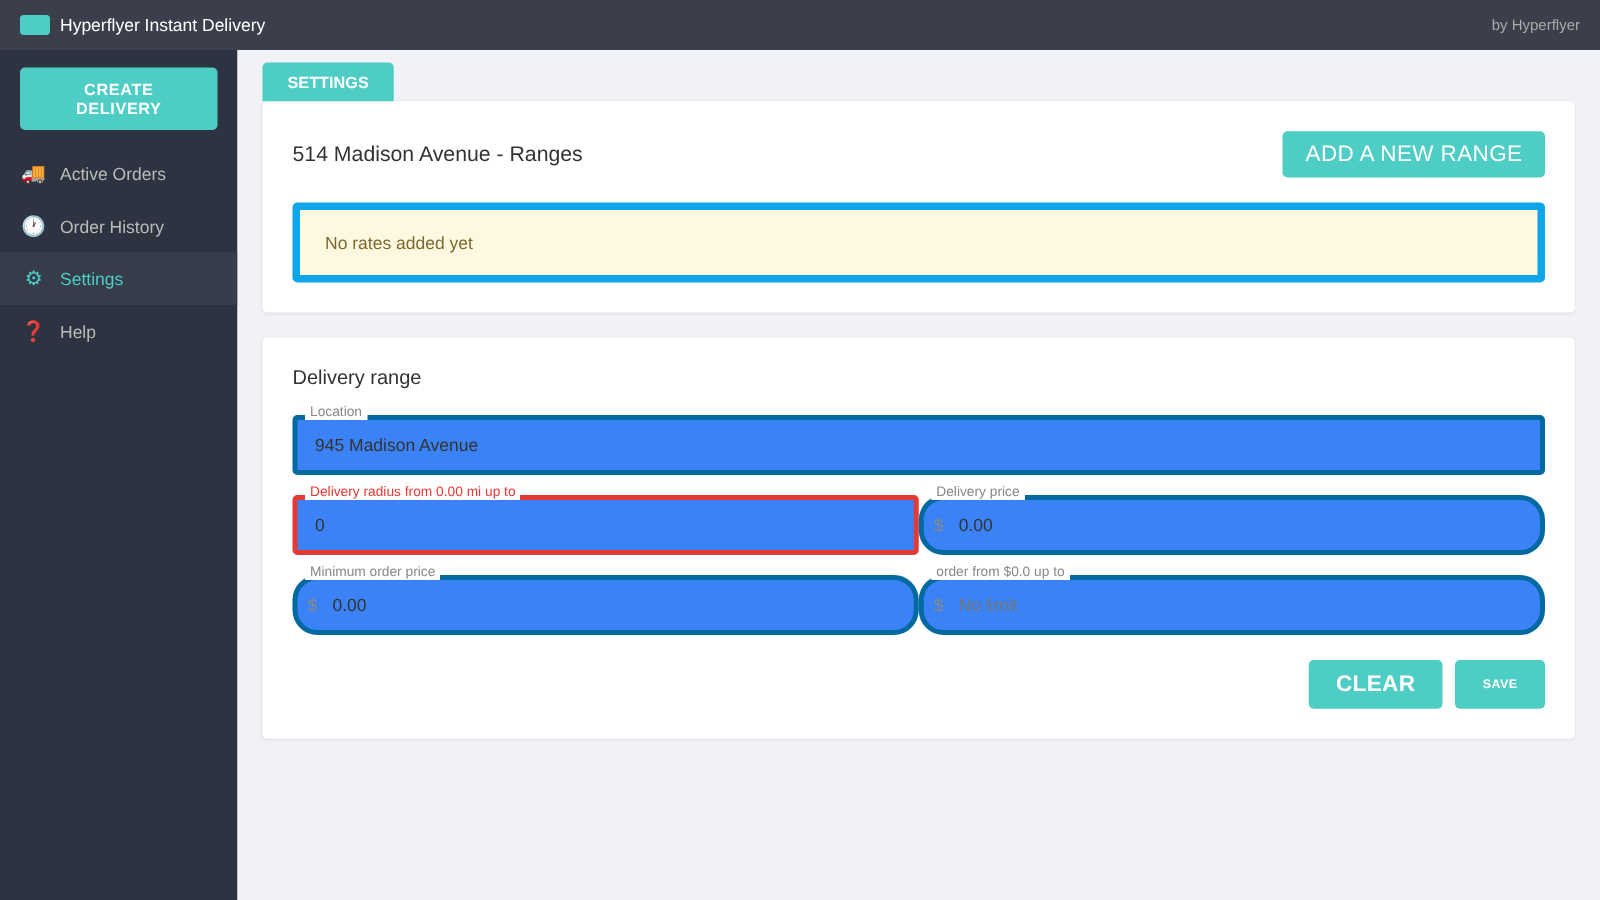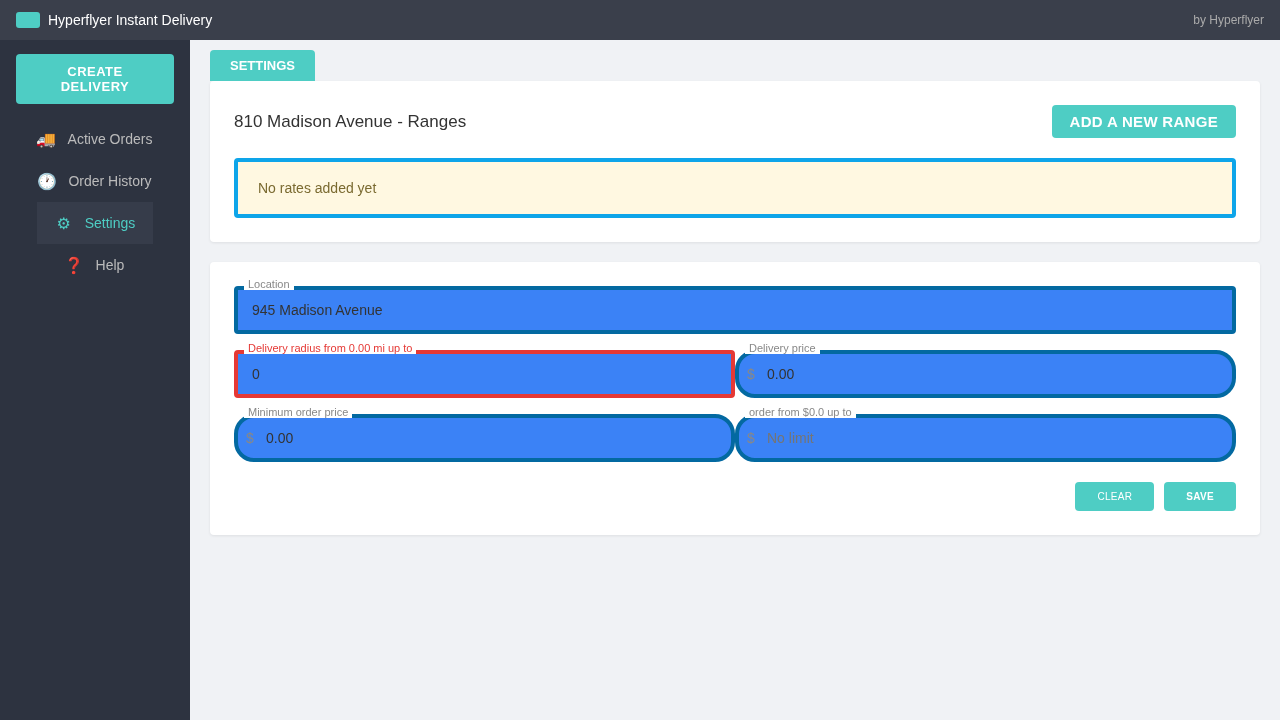--- a/index.html
+++ b/index.html
@@ -41,21 +41,20 @@
       overflow: hidden;
     }
 
     
     .sidebar {
       width: 190px;
       background: #2d3340;
       display: flex;
       flex-direction: column;
       flex-shrink: 0;
-      align-items: center;
     }
     .create-delivery-btn {
       margin: 14px 16px;
       background: #4ecdc4;
       color: #fff;
       border: none;
       border-radius: 4px;
       padding: 10px 16px;
       font-size: 13px;
       font-weight: 700;
@@ -124,30 +123,30 @@
       font-size: 17px;
       font-weight: 500;
       color: #333;
     }
     .add-range-btn {
       background: #4ecdc4;
       color: #fff;
       border: none;
       border-radius: 4px;
       padding: 8px 18px;
-      font-size: 15px;
-      font-weight: 700;
+      font-size: 18px;
+      font-weight: 400;
       letter-spacing: 0.3px;
       cursor: pointer;
     }
 
     
     .no-rates-notice {
       background: #fff8e1;
-      border: 4px solid #0ea5e9;
+      border: 6px solid #0ea5e9;
       border-radius: 4px;
       padding: 18px 20px;
       color: #7a6a30;
       font-size: 14px;
     }
 
     
     .delivery-range-card {
       background: #fff;
       border-radius: 4px;
@@ -216,22 +215,22 @@
       justify-content: flex-end;
       gap: 10px;
       margin-top: 20px;
     }
     .btn-clear {
       background: #4ecdc4;
       color: #fff;
       border: none;
       border-radius: 4px;
       padding: 9px 22px;
-      font-size: 10px;
-      font-weight: 400;
+      font-size: 18px;
+      font-weight: 700;
       cursor: pointer;
       letter-spacing: 0.3px;
       text-align: center;
     }
     .btn-save {
       background: #4ecdc4;
       color: #fff;
       border: none;
       border-radius: 4px;
       padding: 9px 22px;
@@ -276,29 +275,30 @@
   </div>
 
   <div class="main">
 
     <div>
       <span class="tab-partial">SETTINGS</span>
     </div>
 
     <div class="card">
       <div class="card-header">
-        <span class="card-title">810 Madison Avenue - Ranges</span>
+        <span class="card-title">514 Madison Avenue - Ranges</span>
         <button class="add-range-btn">ADD A NEW RANGE</button>
       </div>
       <div class="no-rates-notice">
         <span>No rates added yet</span>
       </div>
     </div>
 
     <div class="delivery-range-card">
+      <div class="delivery-range-title">Delivery range</div>
 
       <div class="form-row">
         <div class="form-field">
           <label>Location</label>
           <input type="text" value="945 Madison Avenue" style="">
         </div>
       </div>
 
       <div class="form-row">
         <div class="form-field error">

